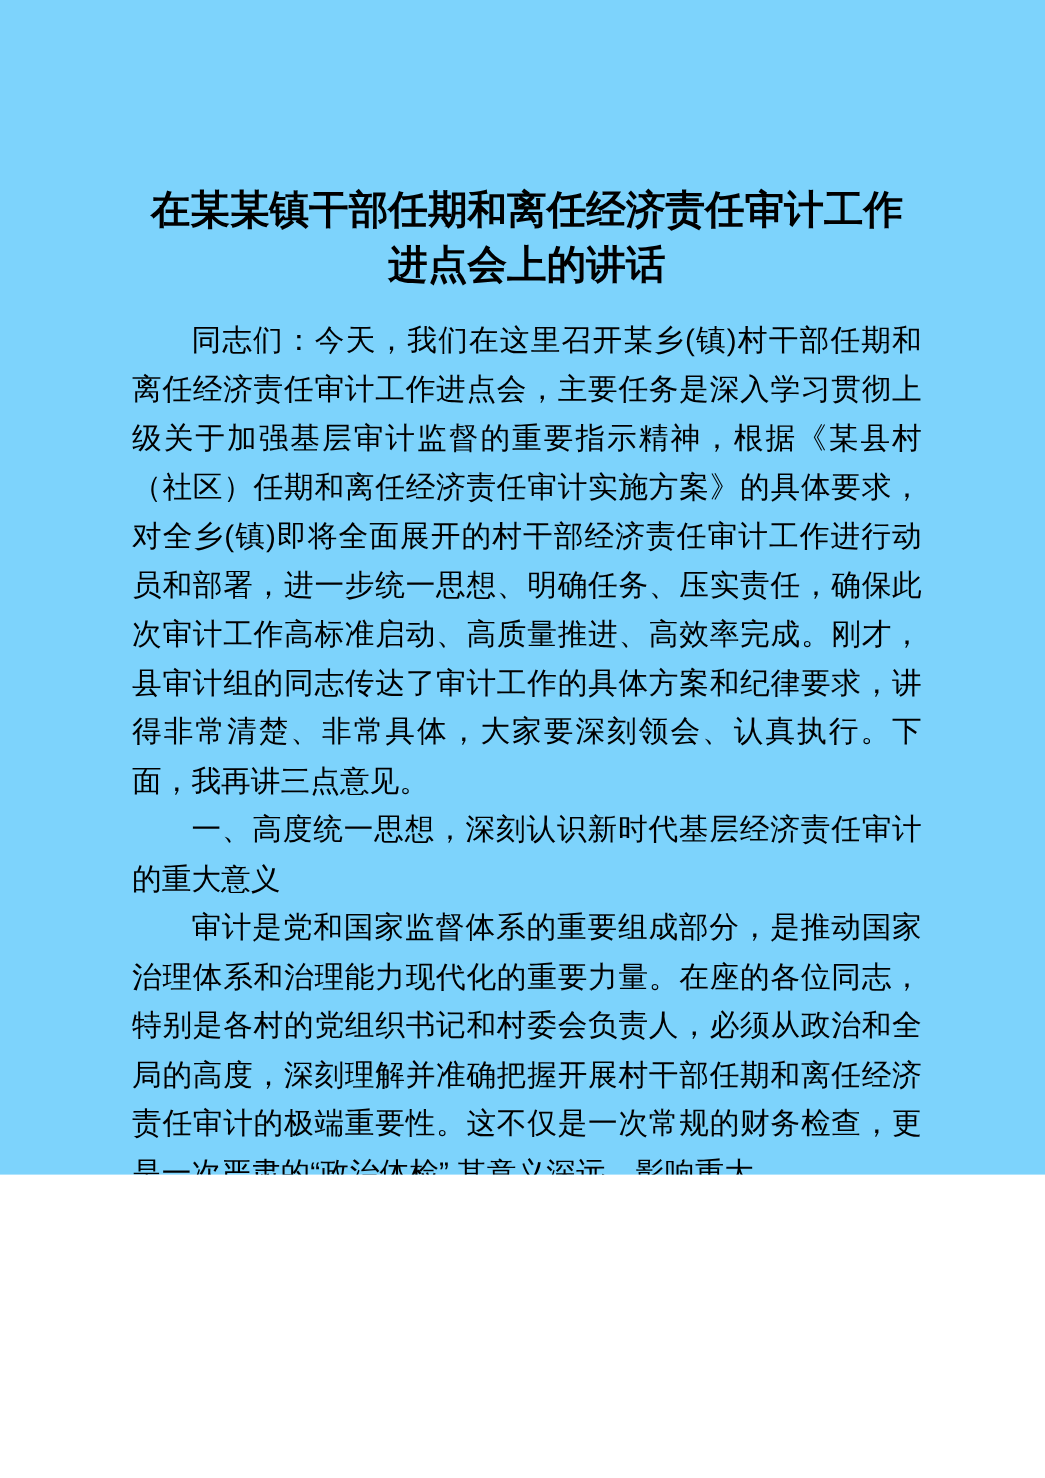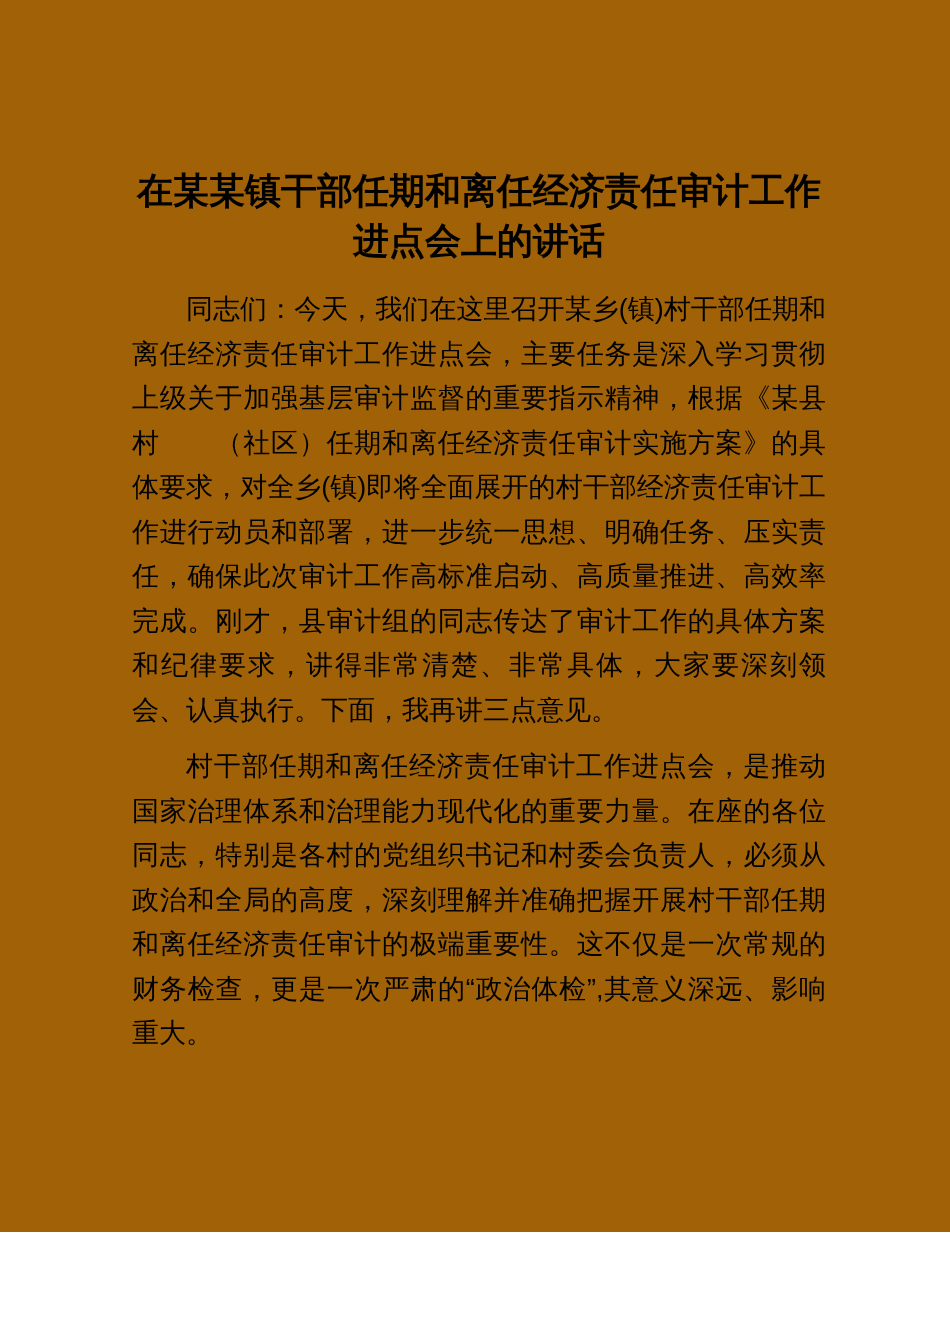--- a/index.html
+++ b/index.html
@@ -3,23 +3,23 @@
 <meta charset="utf-8">
 <style>
   html, body {
     margin: 0;
     padding: 0;
     background: #ffffff;
   }
   .page {
     position: relative;
     width: 950px;
-    height: 1232px;
+    height: 1068px;
     box-sizing: border-box;
-    background: #a16207;
+    background: #7dd3fc;
     color: #000000;
     padding: 166px 112px 0 120px;
     overflow: hidden;
     font-family: "Liberation Sans", sans-serif;
   }
   .doc-title {
     font-size: 36px;
     font-weight: bold;
     line-height: 50px;
     text-align: center;
@@ -27,30 +27,31 @@
     margin: 0 0 21px 0;
     color: #000000;
   }
   .doc-para {
     font-size: 27px;
     font-weight: normal;
     line-height: 44.5px;
     text-align: justify;
     text-justify: inter-ideograph;
     text-indent: 2em;
-    margin: 12px;
+    margin: 0;
     color: #000000;
     word-break: break-all;
   }
 </style>
 </head>
 <body>
 
 <div class="page">
   <h1 class="doc-title">在某某镇干部任期和离任经济责任审计工作进点会上的讲话</h1>
 
   <p class="doc-para">同志们：今天，我们在这里召开某乡(镇)村干部任期和离任经济责任审计工作进点会，主要任务是深入学习贯彻上级关于加强基层审计监督的重要指示精神，根据《某县村　　（社区）任期和离任经济责任审计实施方案》的具体要求，对全乡(镇)即将全面展开的村干部经济责任审计工作进行动员和部署，进一步统一思想、明确任务、压实责任，确保此次审计工作高标准启动、高质量推进、高效率完成。刚才，县审计组的同志传达了审计工作的具体方案和纪律要求，讲得非常清楚、非常具体，大家要深刻领会、认真执行。下面，我再讲三点意见。</p>
 
+  <p class="doc-para">一、高度统一思想，深刻认识新时代基层经济责任审计的重大意义</p>
 
-  <p class="doc-para">村干部任期和离任经济责任审计工作进点会，是推动国家治理体系和治理能力现代化的重要力量。在座的各位同志，特别是各村的党组织书记和村委会负责人，必须从政治和全局的高度，深刻理解并准确把握开展村干部任期和离任经济责任审计的极端重要性。这不仅是一次常规的财务检查，更是一次严肃的“政治体检”,其意义深远、影响重大。</p>
+  <p class="doc-para">审计是党和国家监督体系的重要组成部分，是推动国家治理体系和治理能力现代化的重要力量。在座的各位同志，特别是各村的党组织书记和村委会负责人，必须从政治和全局的高度，深刻理解并准确把握开展村干部任期和离任经济责任审计的极端重要性。这不仅是一次常规的财务检查，更是一次严肃的“政治体检”,其意义深远、影响重大。</p>
 
 
 </div>
 
 </body></html>

